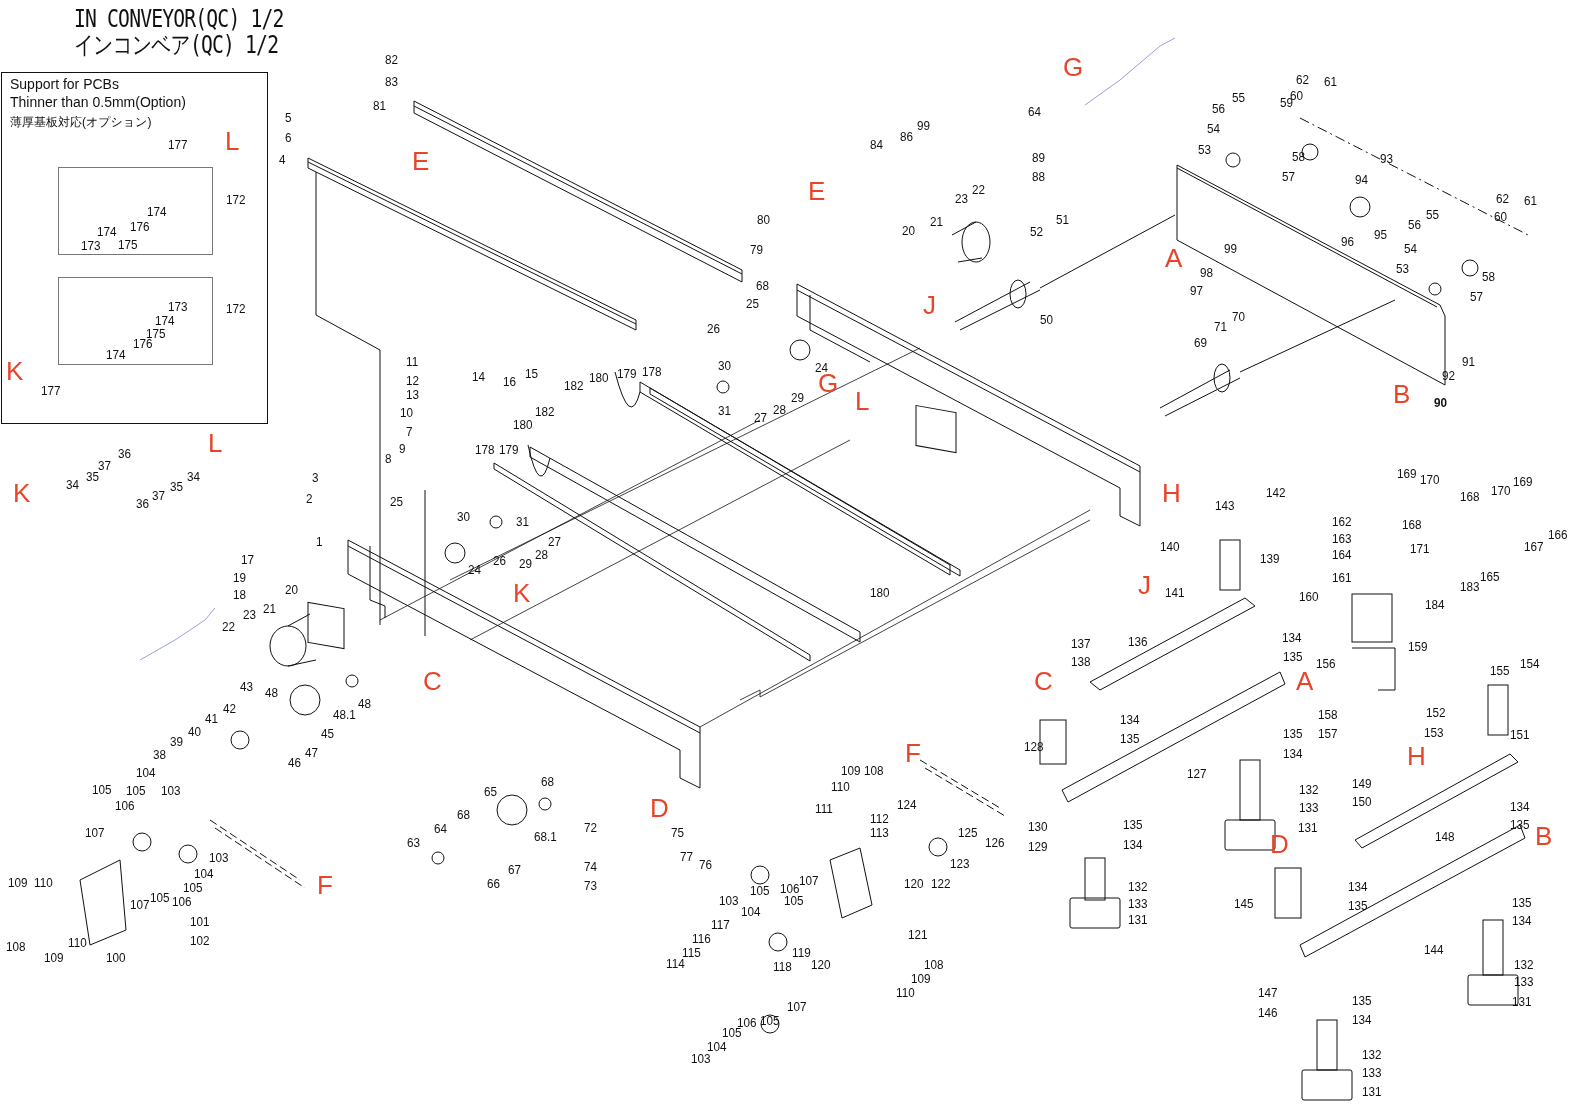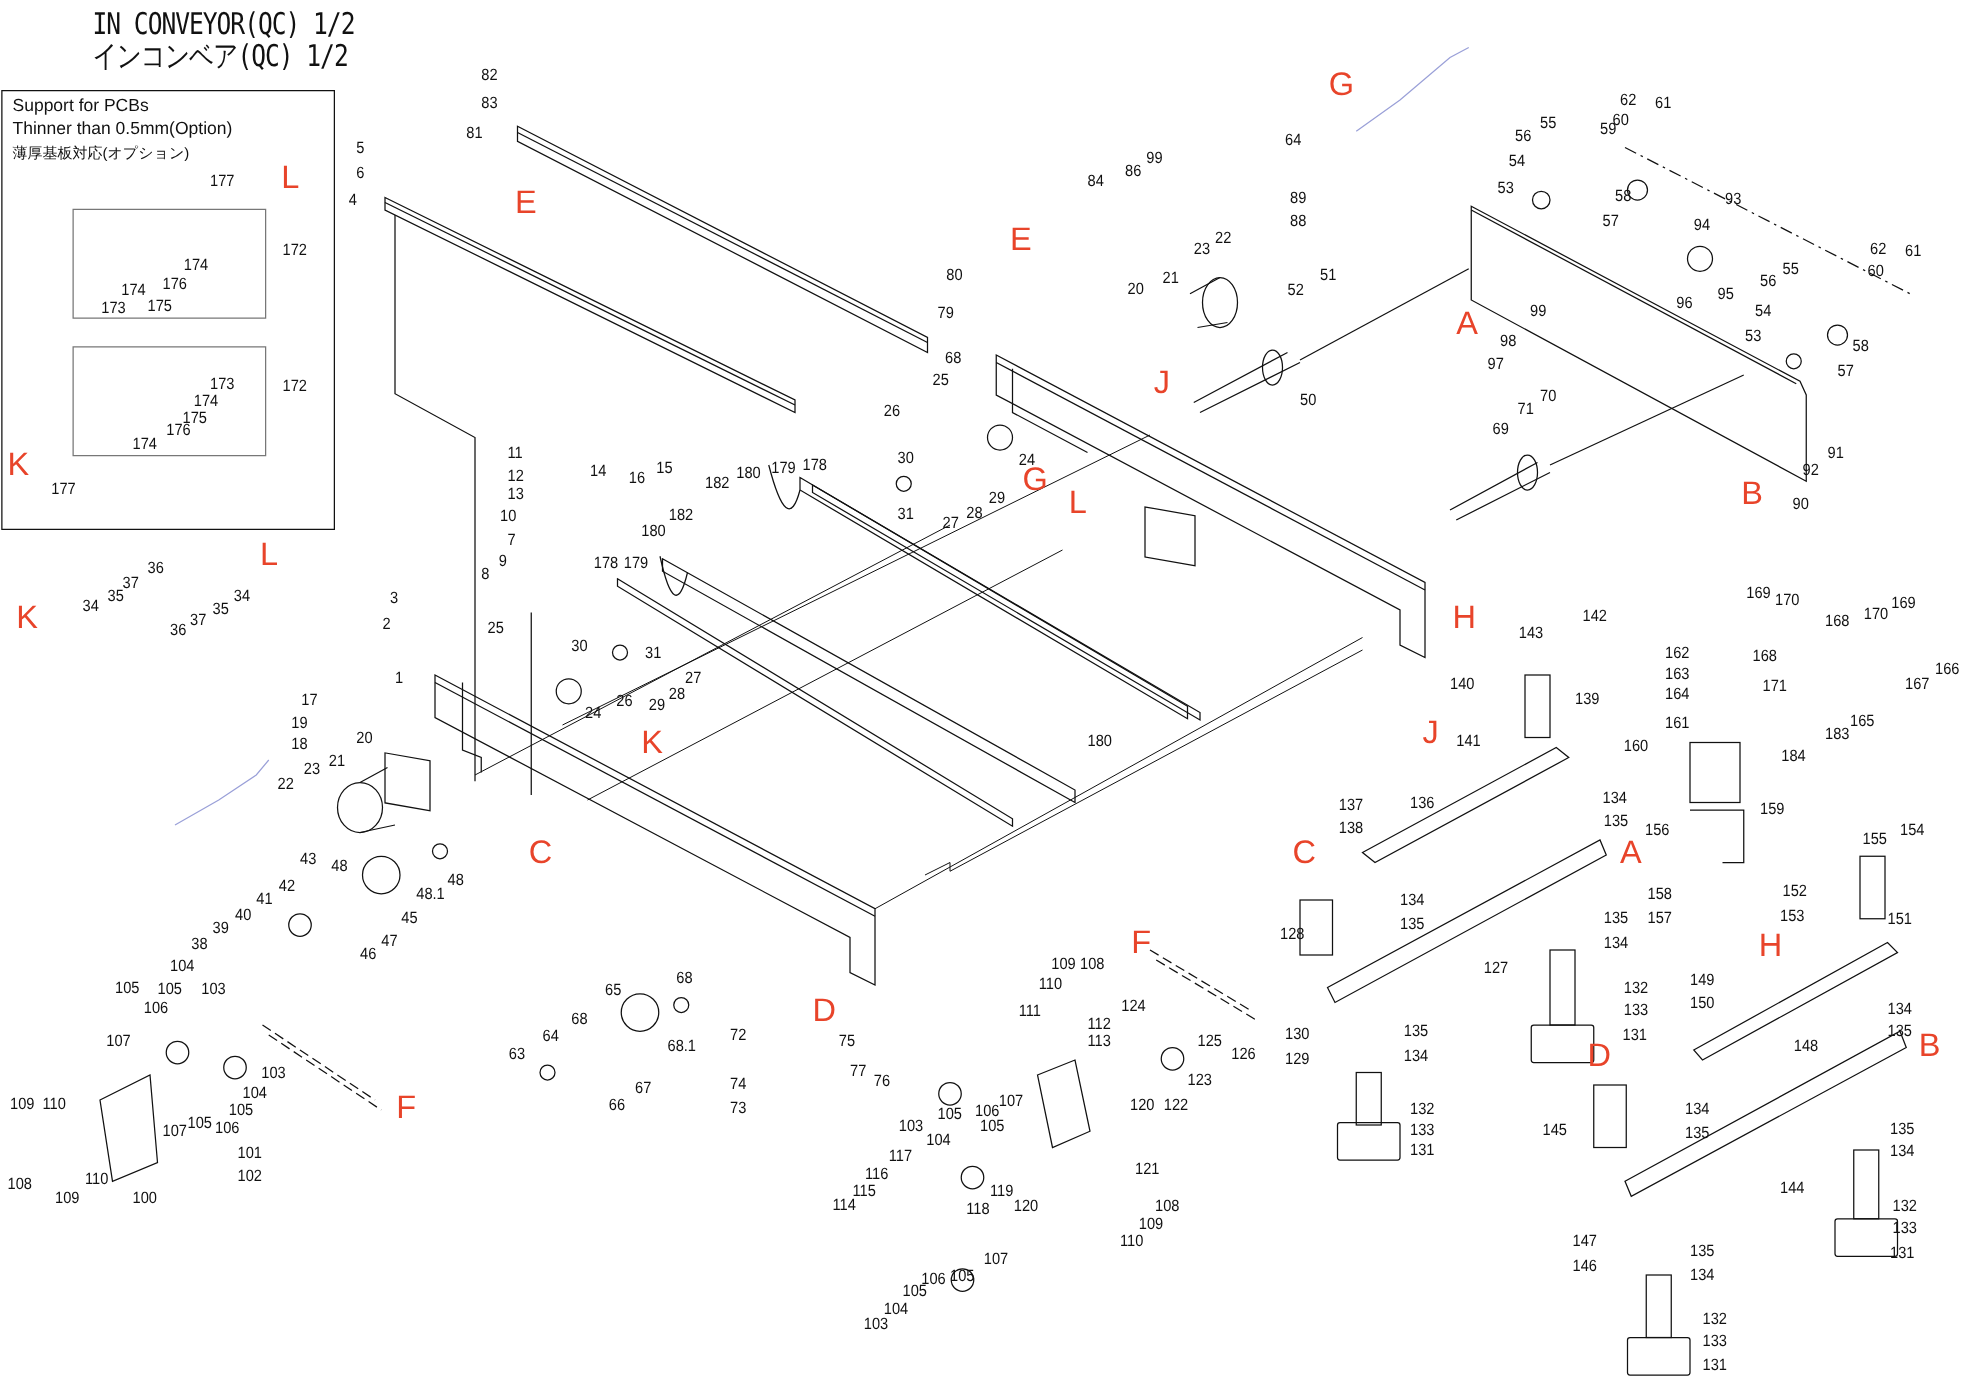--- a/index.html
+++ b/index.html
@@ -220,21 +220,21 @@
     <div class="lbl" style="left: 1200px; top: 266px;">98</div>
     <div class="lbl" style="left: 1190px; top: 284px;">97</div>
     <div class="lbl" style="left: 1030px; top: 225px;">52</div>
     <div class="lbl" style="left: 1056px; top: 213px;">51</div>
     <div class="lbl" style="left: 1040px; top: 313px;">50</div>
     <div class="lbl" style="left: 1214px; top: 320px;">71</div>
     <div class="lbl" style="left: 1232px; top: 310px;">70</div>
     <div class="lbl" style="left: 1194px; top: 336px;">69</div>
     <div class="lbl" style="left: 1462px; top: 355px;">91</div>
     <div class="lbl" style="left: 1442px; top: 369px;">92</div>
-    <div class="lbl" style="left: 1434px; top: 396px;">90</div>
+    <div class="lbl" style="left: 1434px; top: 396px; font-weight: bold;">90</div>
     <div class="lbl" style="left: 900px; top: 130px;">86</div>
     <div class="lbl" style="left: 917px; top: 119px;">99</div>
     <div class="lbl" style="left: 870px; top: 138px;">84</div>
     <div class="lbl" style="left: 972px; top: 183px;">22</div>
     <div class="lbl" style="left: 955px; top: 192px;">23</div>
     <div class="lbl" style="left: 930px; top: 215px;">21</div>
     <div class="lbl" style="left: 902px; top: 224px;">20</div>
     <div class="lbl" style="left: 757px; top: 213px;">80</div>
     <div class="lbl" style="left: 750px; top: 243px;">79</div>
     <div class="lbl" style="left: 756px; top: 279px;">68</div>

